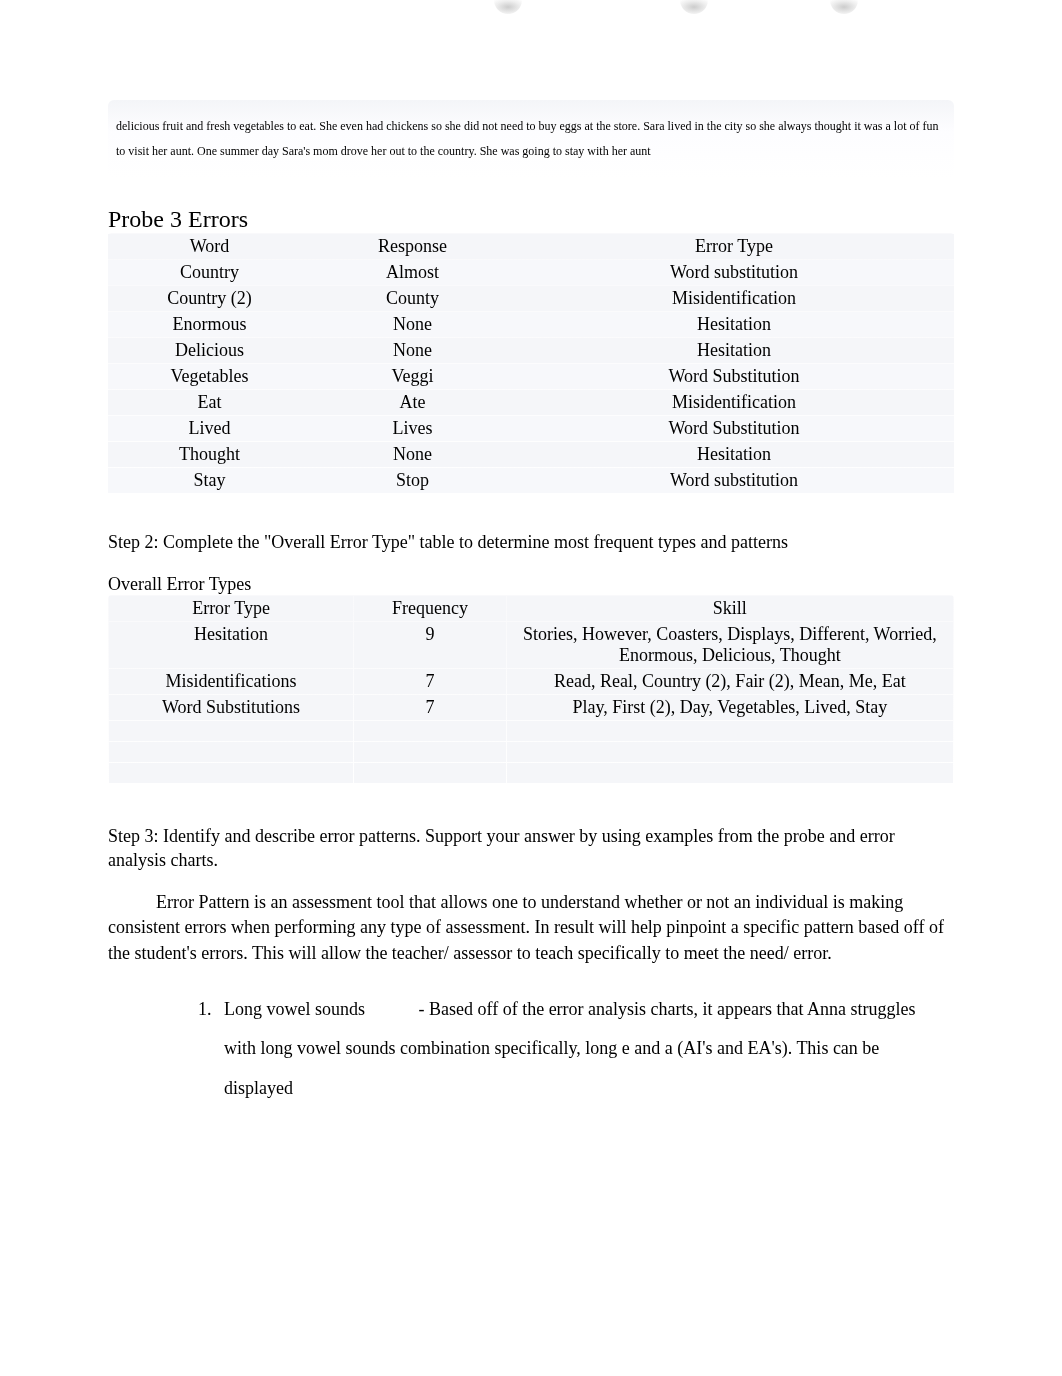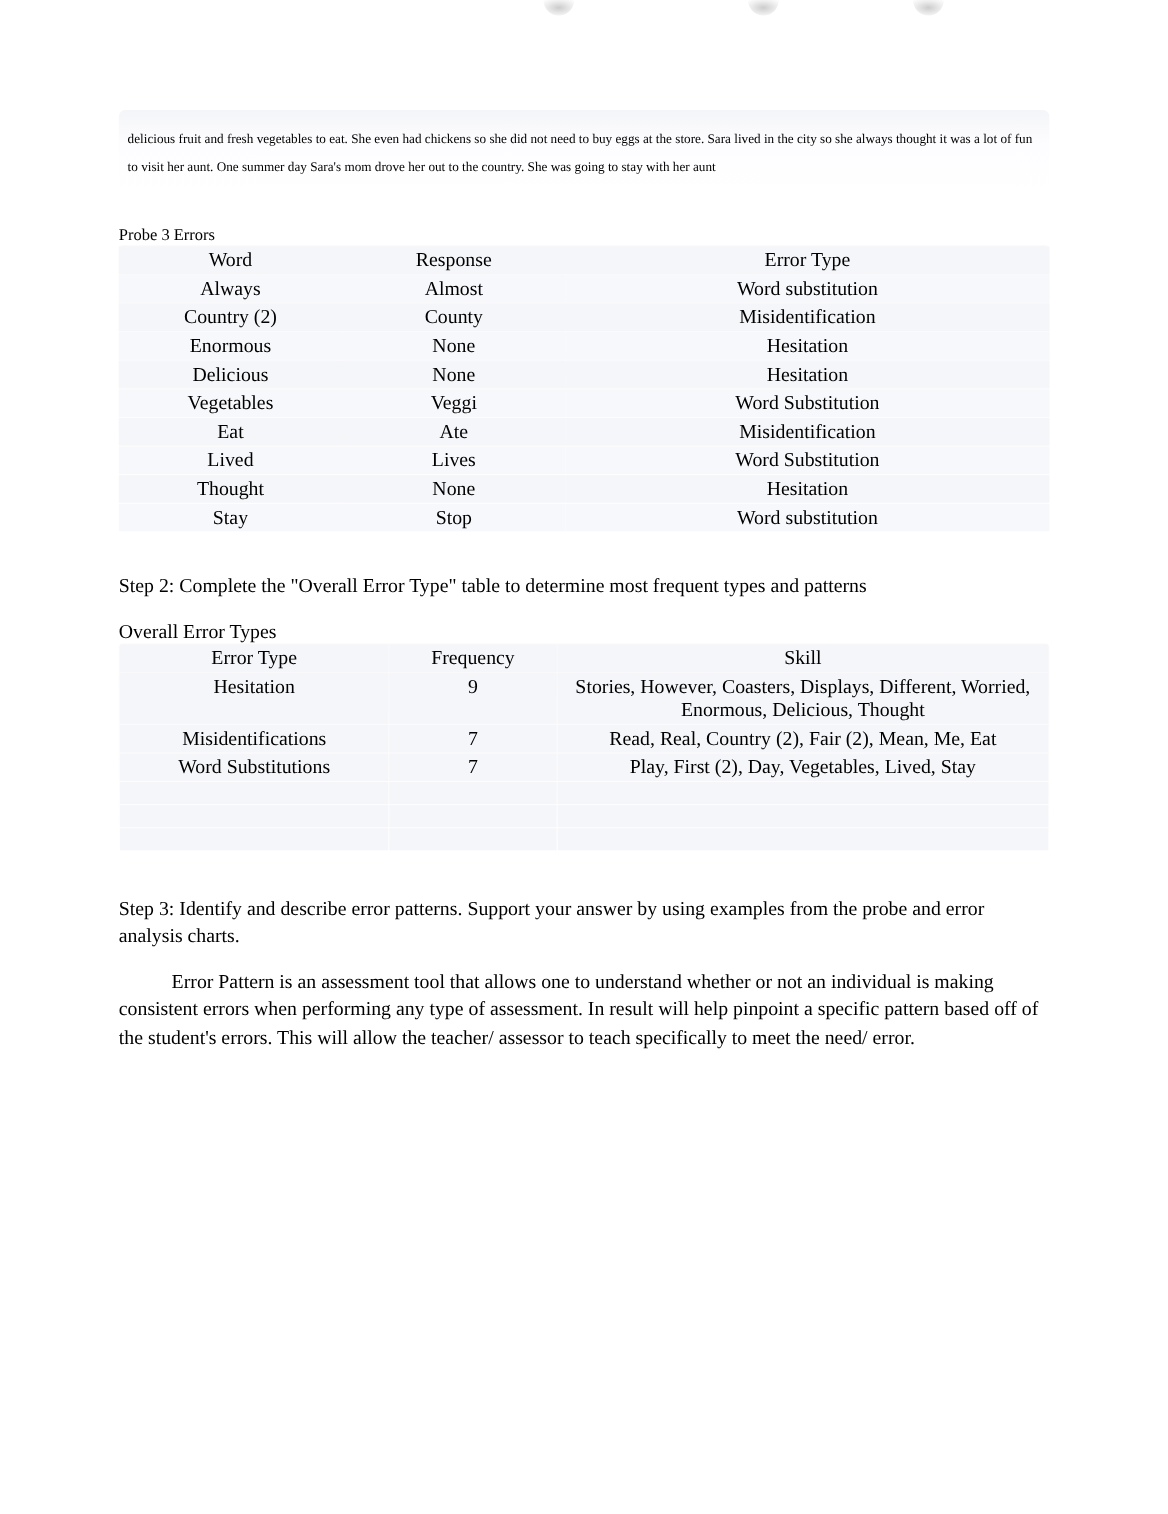--- a/index.html
+++ b/index.html
@@ -36,21 +36,21 @@
     .hole3 { left: 830px; }
     .excerpt {
       background: linear-gradient(to bottom, #f4f5f8 0%, #fdfdff 40%, #ffffff 100%);
       border-radius: 6px;
       padding: 14px 8px 14px 8px;
       line-height: 2.1;
       font-size: 12px;
       margin-bottom: 28px;
     }
     .section-heading {
-      font-size: 15px;
+      font-size: 24px;
       margin-bottom: 0px;
     }
     .table-wrap {
       background: linear-gradient(to bottom, #f9f9fb 0%, #fff 100%);
       border-radius: 4px;
       margin-bottom: 36px;
     }
     table.errors {
       width: 100%;
       border-collapse: separate;
@@ -138,21 +138,21 @@
     <div class="section-heading">Probe 3 Errors</div>
     <div class="table-wrap">
       <table class="errors">
         <tbody>
             <tr>
           <th class="col-word">Word</th>
           <th class="col-resp">Response</th>
           <th class="col-etype">Error Type</th>
         </tr>
         <tr>
-          <td class="col-word">Always</td>
+          <td class="col-word">Country</td>
           <td class="col-resp">Almost</td>
           <td class="col-etype">Word substitution</td>
         </tr>
         <tr>
           <td class="col-word">Country (2)</td>
           <td class="col-resp">County</td>
           <td class="col-etype">Misidentification</td>
         </tr>
         <tr>
           <td class="col-word">Enormous</td>
@@ -238,14 +238,20 @@
             </tr>
       </tbody>
         </table>
     </div>
   </div>
 
   <div class="step3-text">Step 3: Identify and describe error patterns. Support your answer by using examples from the probe and error analysis charts.</div>
 
   <p class="analysis-para">Error Pattern is an assessment tool that allows one to understand whether or not an individual is making consistent errors when performing any type of assessment. In result will help pinpoint a specific pattern based off of the student's errors. This will allow the teacher/ assessor to teach specifically to meet the need/ error.</p>
 
+  <ol class="patterns">
+    <li>
+      <span class="pattern-label">Long vowel sounds</span>
+      <span>- Based off of the error analysis charts, it appears that Anna struggles with long vowel sounds combination specifically, long e and a (AI's and EA's). This can be displayed</span>
+    </li>
+  </ol>
 
 </div>
 
 </body></html>

